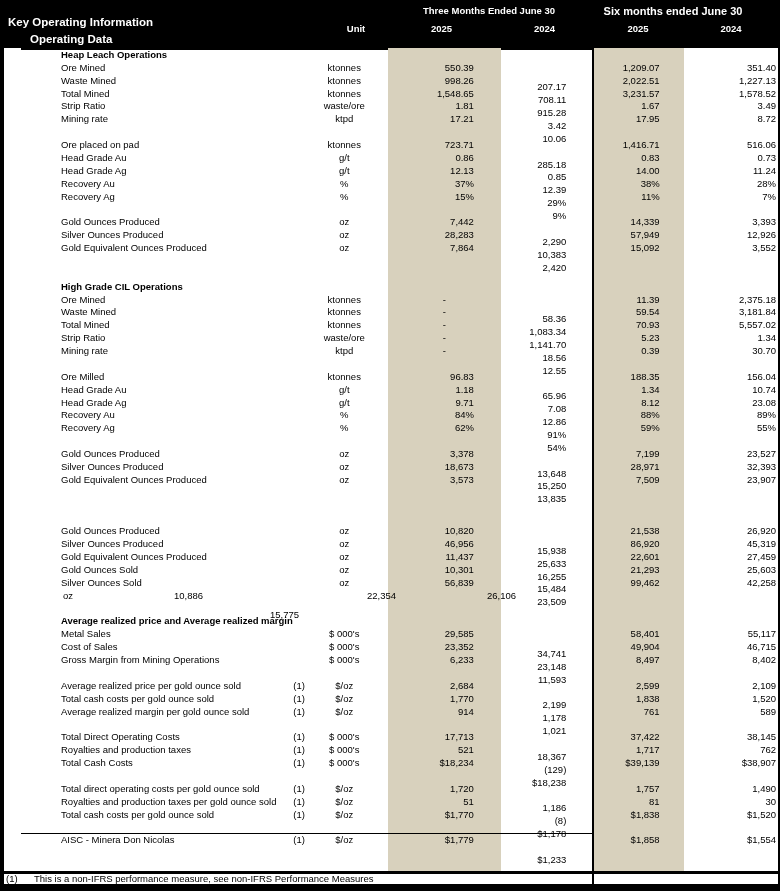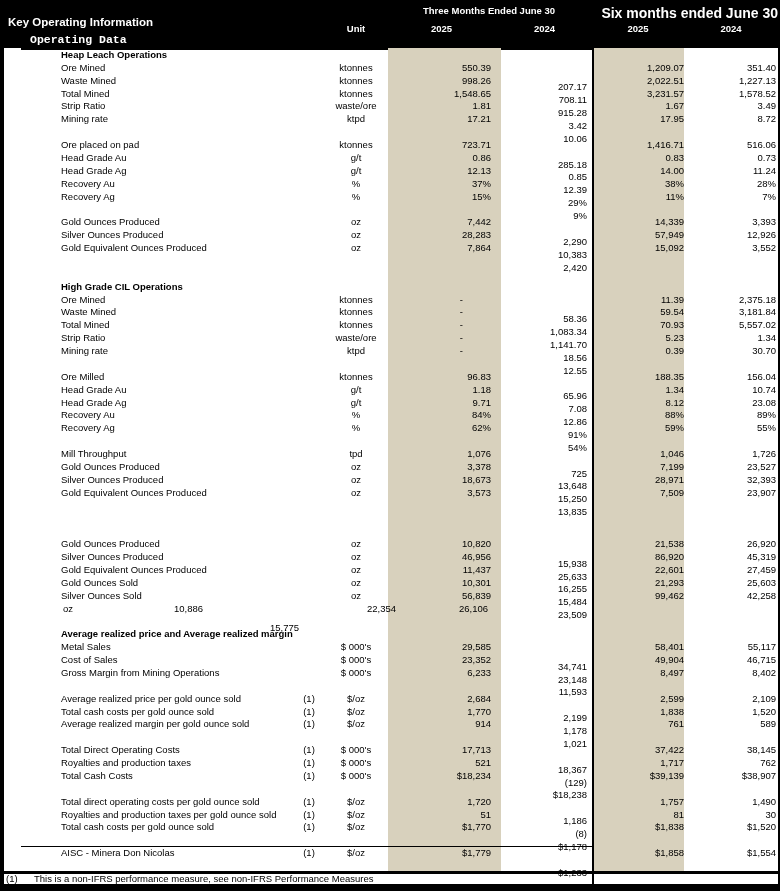--- a/index.html
+++ b/index.html
@@ -5,45 +5,45 @@
   html,body{margin:0;padding:0;background:#fff;}
   #sheet{
     position:relative;width:780px;height:891px;background:#ffffff;
     font-family:"Liberation Sans",sans-serif;color:#000;overflow:hidden;
     border-left:4px solid #000;border-right:2px solid #000;box-sizing:border-box;
   }
   
   #hdr{position:absolute;left:-4px;top:0;width:780px;height:48px;background:#000;color:#fff;}
   #hdr .t{position:absolute;white-space:nowrap;font-weight:bold;}
   #title{left:8px;top:16px;font-size:11.5px;}
-  #subtitle{left:30px;top:33px;font-size:11.5px;font-family:Liberation Mono, monospace;}
+  #subtitle{left:30px;top:33px;font-size:11.5px;}
   #unitlbl{left:326px;top:23px;width:60px;text-align:center;font-size:9.5px;}
   #pg1{left:386px;top:5px;width:206px;text-align:center;font-size:9.5px;}
-  #pg2{left:592px;top:5px;width:186px;text-align:right;font-size:14px;}
+  #pg2{left:580px;top:5px;width:186px;text-align:center;font-size:11px;}
   #y11{left:386px;top:23px;width:111px;text-align:center;font-size:9.5px;}
   #y12{left:497px;top:23px;width:95px;text-align:center;font-size:9.5px;}
   #y21{left:592px;top:23px;width:92px;text-align:center;font-size:9.5px;}
   #y22{left:684px;top:23px;width:94px;text-align:center;font-size:9.5px;}
   #opdata-underline{position:absolute;left:17px;top:48px;width:596px;height:2px;background:#000;}
   
   .shade{position:absolute;top:48px;height:823px;}
   #shade1{left:384px;width:113px;}
   #shade2{left:589px;width:91px;}
   #vdivider{position:absolute;left:588px;top:48px;width:2px;height:836px;background:#000;}
   
   #tbody{position:absolute;left:0;top:48px;width:774px;}
   .row{display:flex;height:12.875px;align-items:center;font-size:9.5px;line-height:11px;white-space:nowrap;}
   .row .c{box-sizing:border-box;overflow:visible;}
   .c.lbl{width:288px;padding-left:57px;}
   .c.fn{width:34px;text-align:center;}
   .c.unit{width:60px;text-align:center;}
   .c.v1{width:111px;text-align:right;padding-right:6px;}
   .c.v2{width:95px;text-align:right;padding-right:5px;margin-top:39px;}
   .c.v3{width:92px;text-align:right;padding-right:0;}
-  .c.v4{width:94px;text-align:right;padding-right:2px;}
+  .c.v4{width:94px;text-align:right;padding-right:2px;margin-left:28px;}
   .row.sec .lbl{font-weight:bold;}
   .row.aisc{position:relative;}
   .row.aisc::before{content:"";position:absolute;left:17px;width:571px;top:0;border-top:1px solid #000;}
   .dash{padding-right:28px;display:inline-block;}
   
   #fnsep{position:absolute;left:-4px;top:871px;width:780px;height:3px;background:#000;}
   #fnrow{position:absolute;left:0;top:874px;width:774px;height:10px;font-size:9.5px;line-height:10px;}
   #fnmark{position:absolute;left:2px;top:0;}
   #fntext{position:absolute;left:30px;top:0;white-space:nowrap;}
   #botband{position:absolute;left:-4px;top:884px;width:780px;height:7px;background:#000;}
@@ -284,29 +284,20 @@
         <div class="c lbl">Recovery Ag</div>
         <div class="c fn"></div>
         <div class="c unit">%</div>
         <div class="c v1"><span>62%</span></div>
         <div class="c v2"><span>54%</span></div>
         <div class="c v3"><span>59%</span></div>
         <div class="c v4"><span>55%</span></div>
       </div>
       <div class="row"></div>
       <div class="row">
-        <div class="c lbl">Mill Throughput</div>
-        <div class="c fn"></div>
-        <div class="c unit">tpd</div>
-        <div class="c v1"><span>1,076</span></div>
-        <div class="c v2"><span>725</span></div>
-        <div class="c v3"><span>1,046</span></div>
-        <div class="c v4"><span>1,726</span></div>
-      </div>
-      <div class="row">
         <div class="c lbl">Gold Ounces Produced</div>
         <div class="c fn"></div>
         <div class="c unit">oz</div>
         <div class="c v1"><span>3,378</span></div>
         <div class="c v2"><span>13,648</span></div>
         <div class="c v3"><span>7,199</span></div>
         <div class="c v4"><span>23,527</span></div>
       </div>
       <div class="row">
         <div class="c lbl">Silver Ounces Produced</div>

